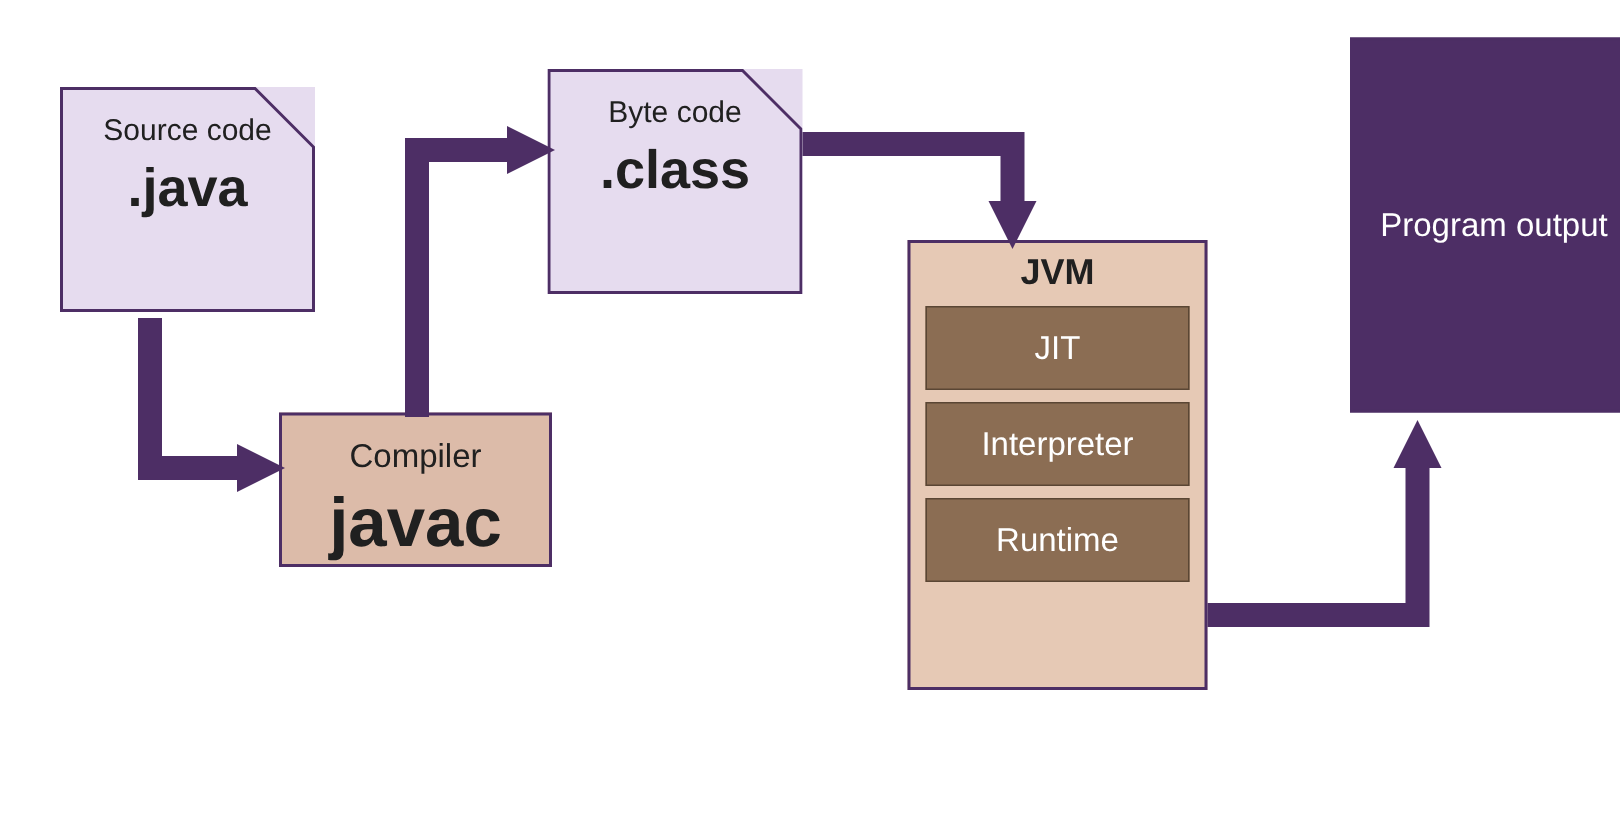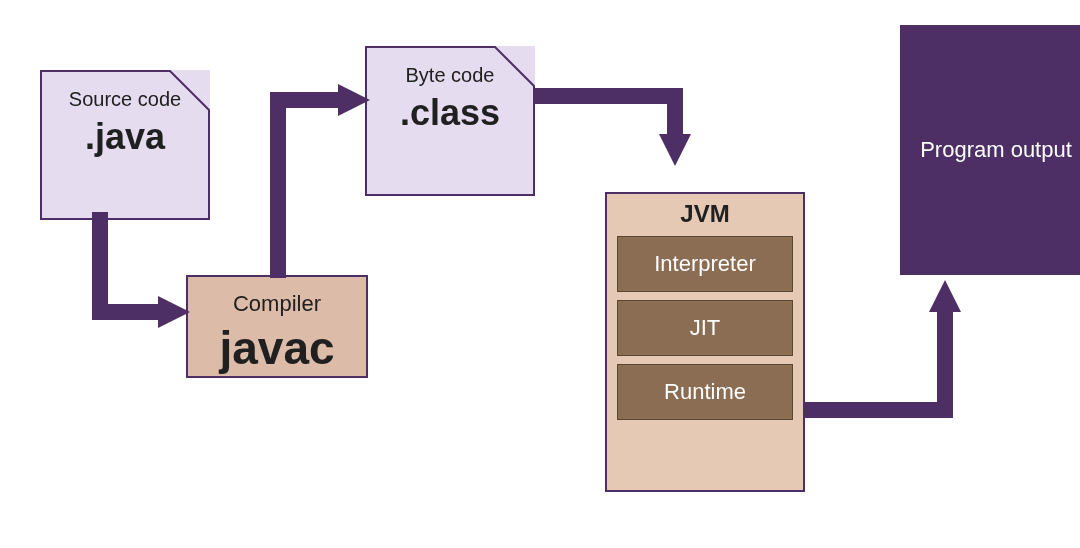--- a/index.html
+++ b/index.html
@@ -78,21 +78,21 @@
   stroke:#4d2e65;stroke-width:16;fill:none;
   stroke-linecap:butt;
 }
 svg.arrow polygon{fill:#4d2e65;}
 </style>
 </head>
 <body>
 
 <div id="stage">
 
-  <div class="box file" style="left:40px;top:70px;width:170px;height:150px;">
+  <div class="box file" style="left:40px;top:58px;width:170px;height:150px;">
     <svg class="file-bg" viewBox="0 0 170 150" preserveAspectRatio="none">
       <path d="M1 1 H130 L169 40 V149 H1 Z" fill="#e6dcef" stroke="#4d2e65" stroke-width="2"></path>
     </svg>
     <div class="file-label">
       <span>Source code</span>
     </div>
     <div class="file-ext">.java</div>
   </div>
 
   <div class="box compiler" style="left:186px;top:275px;width:182px;height:103px;">
@@ -103,24 +103,24 @@
   <div class="box file" style="left:365px;top:46px;width:170px;height:150px;">
     <svg class="file-bg" viewBox="0 0 170 150" preserveAspectRatio="none">
       <path d="M1 1 H130 L169 40 V149 H1 Z" fill="#e6dcef" stroke="#4d2e65" stroke-width="2"></path>
     </svg>
     <div class="file-label">
       <span>Byte code</span>
     </div>
     <div class="file-ext">.class</div>
   </div>
 
-  <div class="box jvm" style="left:605px;top:160px;width:200px;height:300px;margin-top:32px;">
+  <div class="box jvm" style="left:605px;top:160px;width:200px;height:300px;">
     <div class="jvm-title">JVM</div>
+    <div class="jvm-row">JIT</div>
     <div class="jvm-row">Interpreter</div>
-    <div class="jvm-row">JIT</div>
     <div class="jvm-row">Runtime</div>
   </div>
 
   <div class="box output" style="left:860px;top:25px;width:192px;height:250px;">
     <span>Program output</span>
   </div>
 
   <svg class="arrow" style="left:80px;top:212px;width:120px;height:130px;" viewBox="0 0 120 130">
     <path d="M20 0 V100 H80"></path>
     <polygon points="78,84 110,100 78,116"></polygon>

